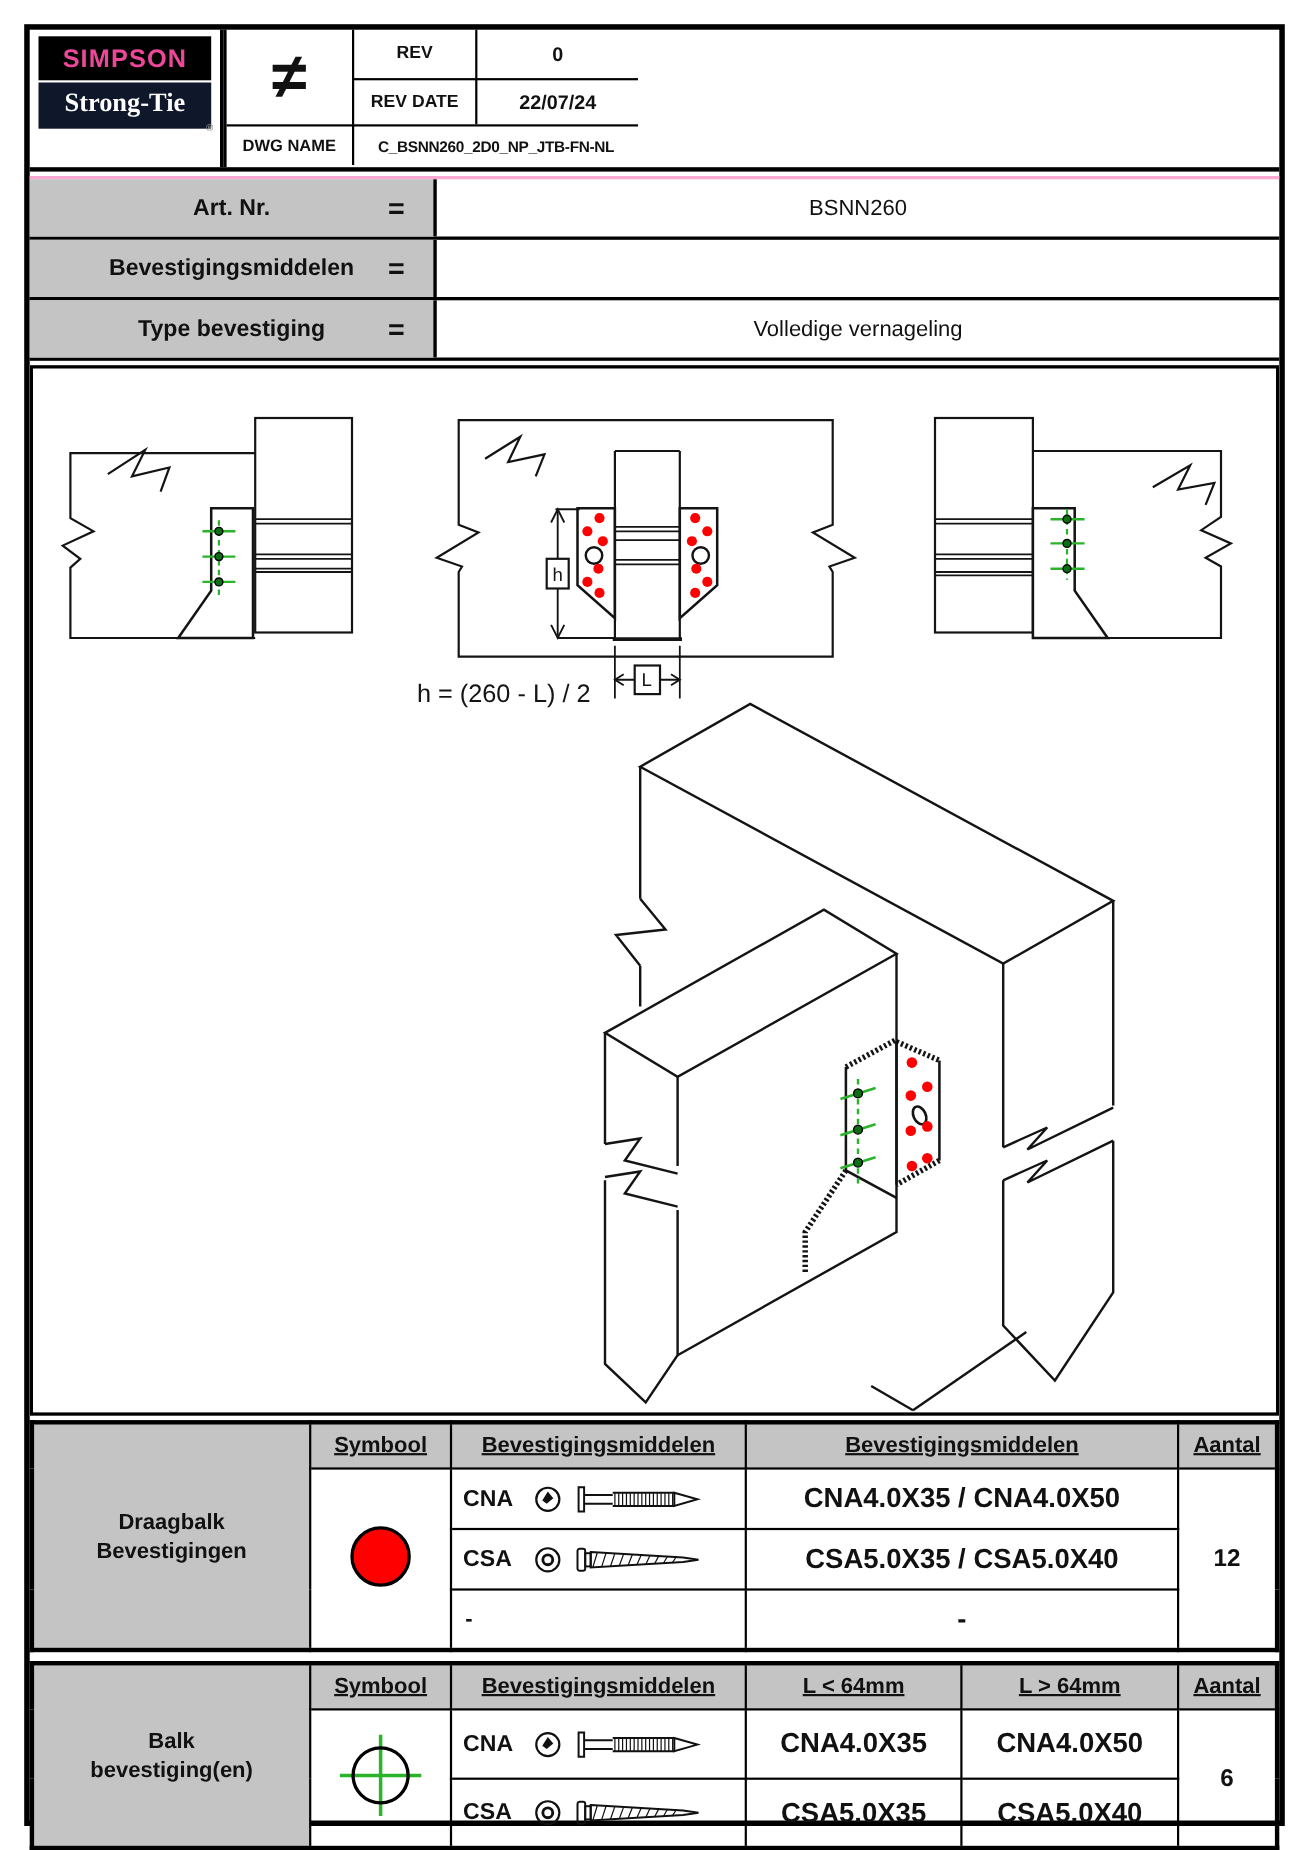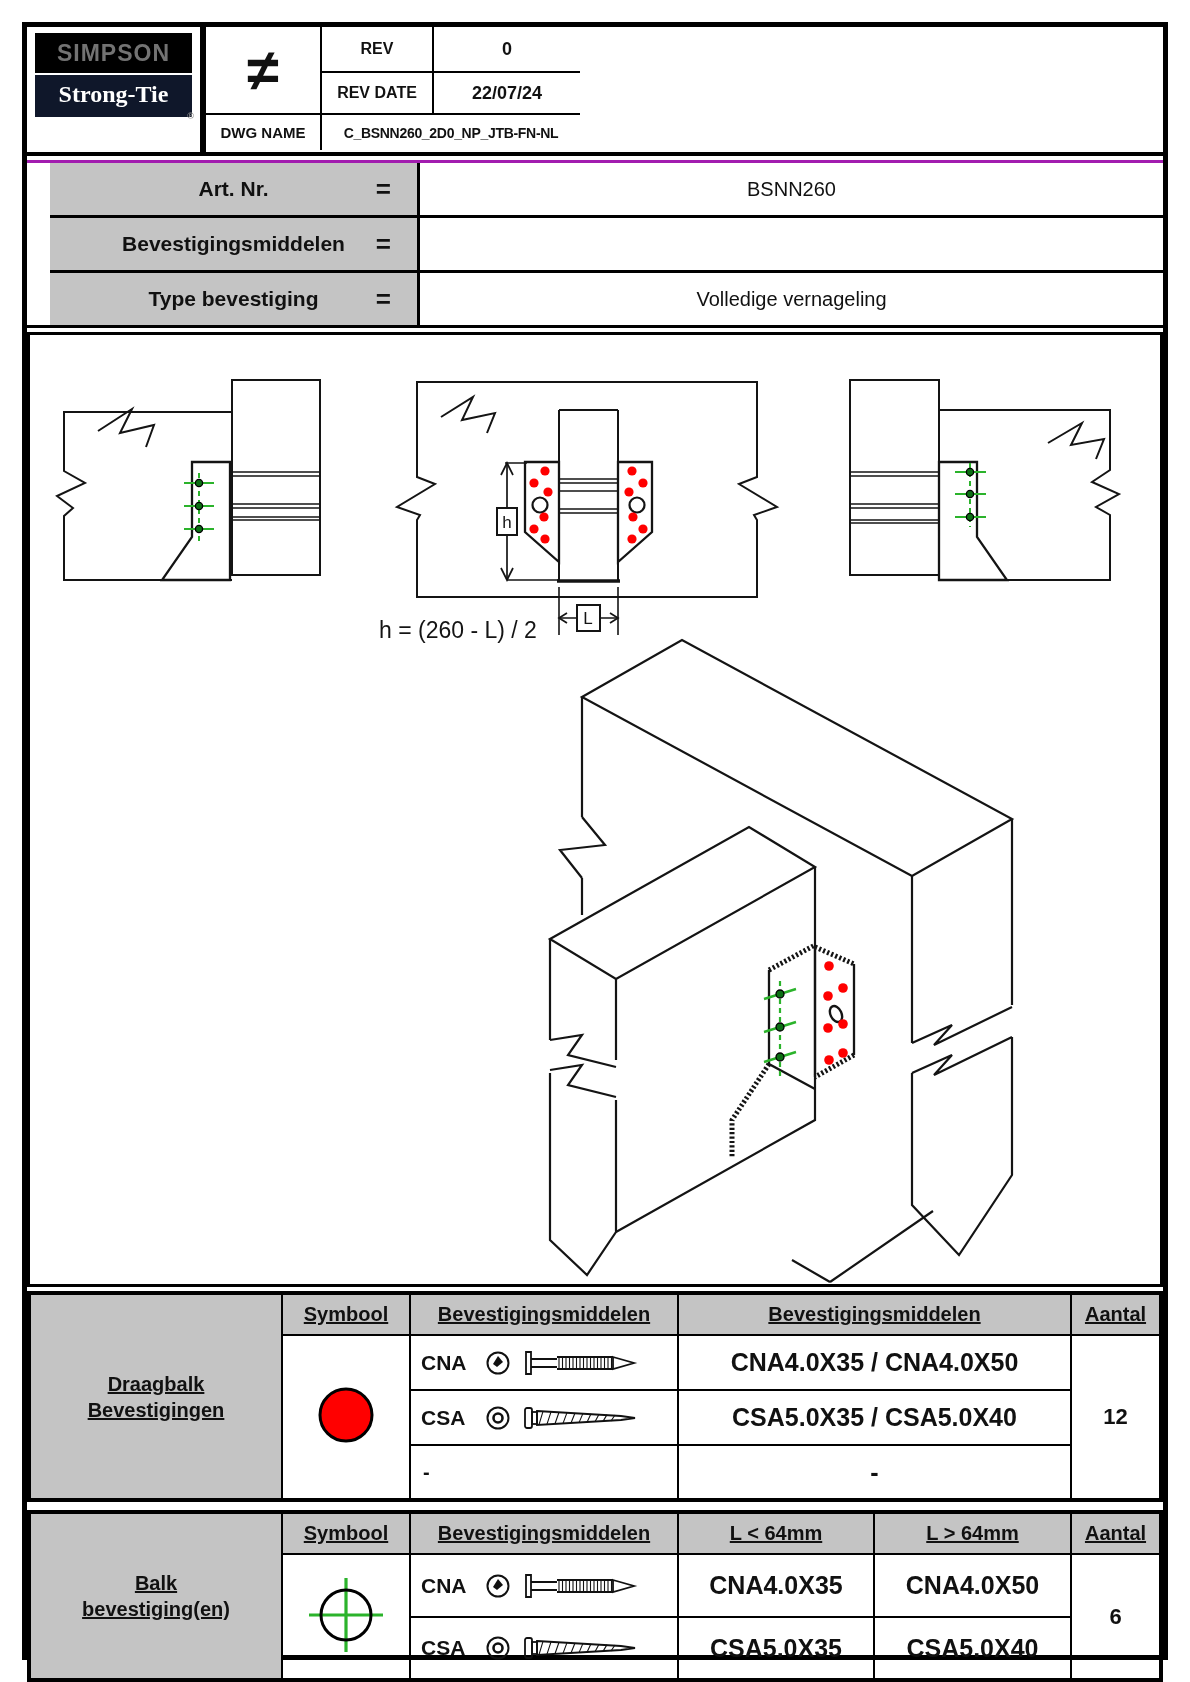--- a/index.html
+++ b/index.html
@@ -1,55 +1,55 @@
 <!DOCTYPE html>
 <html><head>
 <meta charset="utf-8">
 <style>
   html,body{margin:0;padding:0;background:#fff;}
   body{width:1190px;height:1682px;position:relative;font-family:"Liberation Sans",sans-serif;color:#111;}
   .frame{position:absolute;left:22px;top:22px;width:1136px;height:1628px;border:5px solid #000;background:#fff;}
   
   .titleblock{display:flex;height:125px;border-bottom:4px solid #000;}
   .logo-cell{width:176px;border-right:3px solid #000;padding:6px 8px;box-sizing:border-box;position:relative;}
-  .logo-black{background:#000;color:#737373;font-weight:800;font-size:23px;letter-spacing:1px;text-align:center;padding:7px 2px 6px;}
+  .logo-black{background:#000;color:#ec4899;font-weight:800;font-size:23px;letter-spacing:1px;text-align:center;padding:7px 2px 6px;}
   .logo-orange{background:#0f172a;color:#fff;font-family:"Liberation Serif",serif;font-weight:700;font-size:24px;text-align:center;padding:6px 12px 9px;margin-top:2px;position:relative;}
   .logo-reg{position:absolute;right:-2px;bottom:-4px;font-size:9px;color:#8a8a8a;font-family:"Liberation Sans",sans-serif;}
   .title-cell{flex:1;display:flex;align-items:center;justify-content:center;}
   .doc-title{font-size:43px;letter-spacing:0.5px;border-bottom:3px solid #000;padding:0 8px 6px;}
   .rev-block{width:374px;border-left:3px solid #000;display:grid;grid-template-columns:114px 112px 148px;grid-template-rows:44px 42px 37px;}
   .rev-block>div{border-left:2.5px solid #000;border-top:2.5px solid #000;display:flex;align-items:center;justify-content:center;box-sizing:border-box;}
   .rb-sym{grid-column:1;grid-row:1/3;border-left:none!important;border-top:none!important;font-size:58px;font-weight:900;line-height:1;}
   .rb-r1l{grid-column:2;grid-row:1;border-top:none!important;font-size:16px;font-weight:600;}
   .rb-r1v{grid-column:3;grid-row:1;border-top:none!important;font-size:18px;font-weight:600;}
   .rb-r2l{grid-column:2;grid-row:2;font-size:16px;font-weight:600;}
   .rb-r2v{grid-column:3;grid-row:2;font-size:18px;font-weight:600;}
   .rb-r3l{grid-column:1;grid-row:3;border-left:none!important;font-size:15px;font-weight:600;}
   .rb-r3v{grid-column:2/4;grid-row:3;font-size:14px;font-weight:600;letter-spacing:-0.3px;}
   
-  .infotable{margin-top:4px;border-top:3px solid #a21caf;border-bottom:3px solid #000;padding-left:23px;}
+  .infotable{margin-top:4px;border-top:3px solid #f9a8d4;border-bottom:3px solid #000;}
   .inforow{display:flex;height:52px;border-bottom:3px solid #000;}
   .inforow:last-child{border-bottom:none;}
   .info-label{width:370px;background:#c4c4c4;border-right:3px solid #000;position:relative;display:flex;align-items:center;justify-content:center;font-weight:700;font-size:21px;box-sizing:border-box;}
   .info-eq{position:absolute;right:26px;font-size:26px;font-weight:800;}
   .info-vals{flex:1;display:flex;}
   .info-val{flex:1;display:flex;align-items:center;justify-content:center;font-size:20px;border-right:2.5px solid #000;}
   .info-val:last-child{border-right:none;}
   
   .drawingbox{margin-top:4px;position:relative;height:949px;border:3px solid #000;overflow:hidden;background:#fff;}
   .drawingbox svg{position:absolute;}
   svg text{font-family:"Liberation Sans",sans-serif;}
   
   table{border-collapse:collapse;table-layout:fixed;width:1136px;}
   .btable{margin-top:4px;}
   .btable2{margin-top:8px;}
   td,th{border:2.5px solid #000;padding:0;box-sizing:border-box;}
   table{border:4px solid #000;}
   .hdr{background:#c4c4c4;font-weight:700;font-size:20px;text-align:center;height:42px;text-decoration:underline;}
-  .rowlabel{background:#c4c4c4;font-weight:700;font-size:20px;text-align:center;line-height:1.3;text-decoration:underline;}
+  .rowlabel{background:#c4c4c4;font-weight:700;font-size:20px;text-align:center;line-height:1.3;}
   .symcell{text-align:center;vertical-align:middle;}
   .fcell{font-size:25px;font-weight:700;text-align:center;}
   .qtycell{font-size:22px;font-weight:700;text-align:center;}
   .iconcell{padding-left:10px;margin-top:20px;}
   .icon-row{display:flex;align-items:center;gap:12px;}
   .ftype{font-weight:700;font-size:21px;width:52px;}
   .dashcell{font-weight:700;font-size:20px;padding-left:12px;text-align:left;}
   .t1row{height:55px;}
   .t2row{height:63px;}
 </style>

